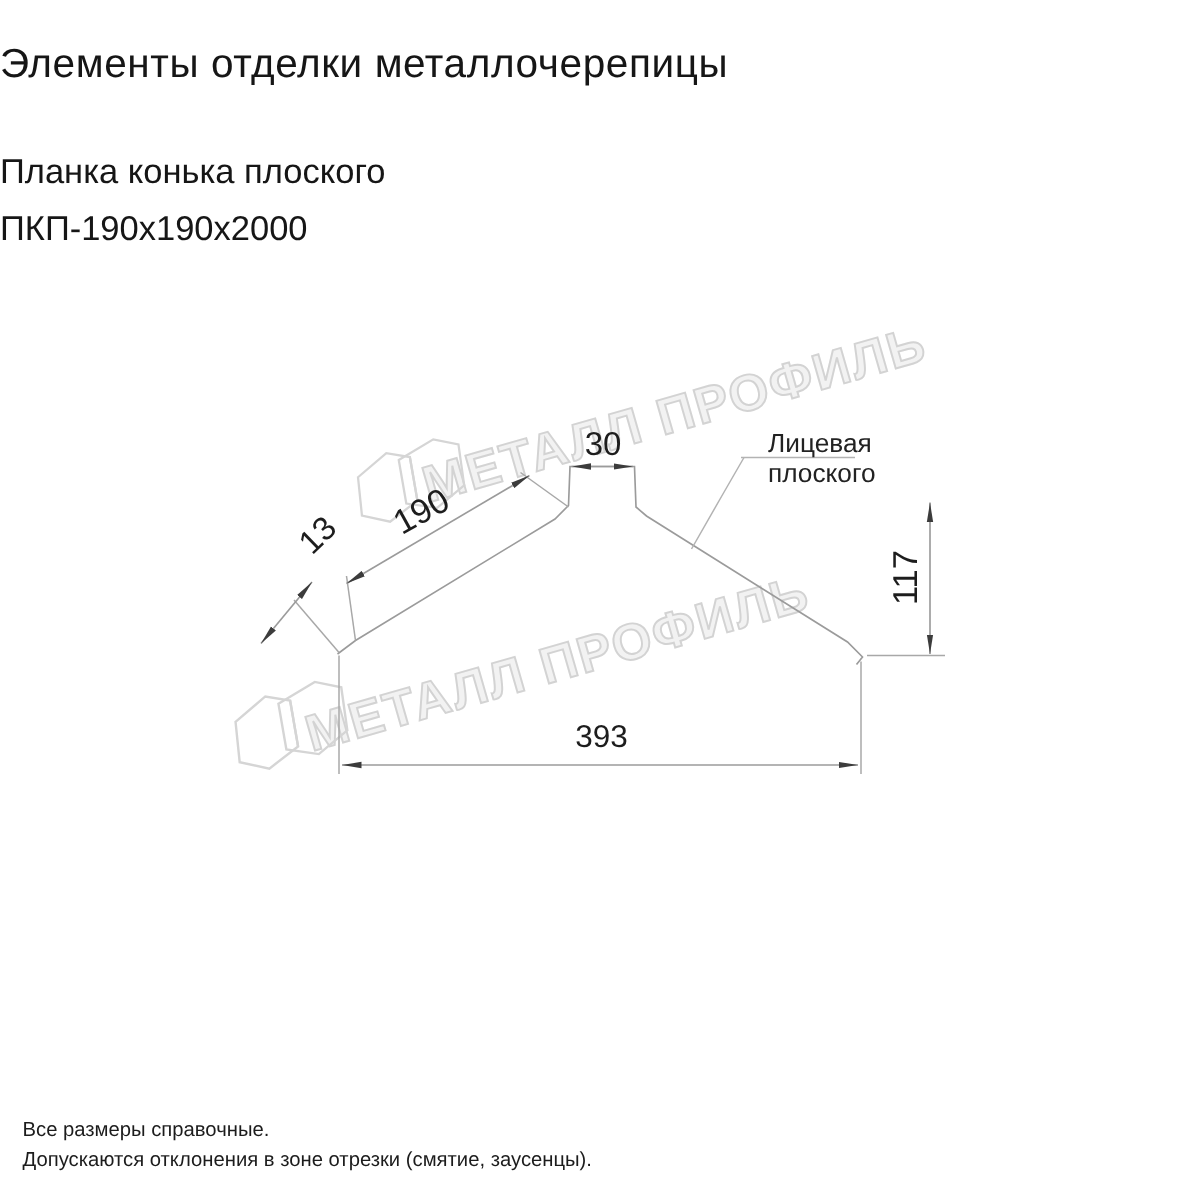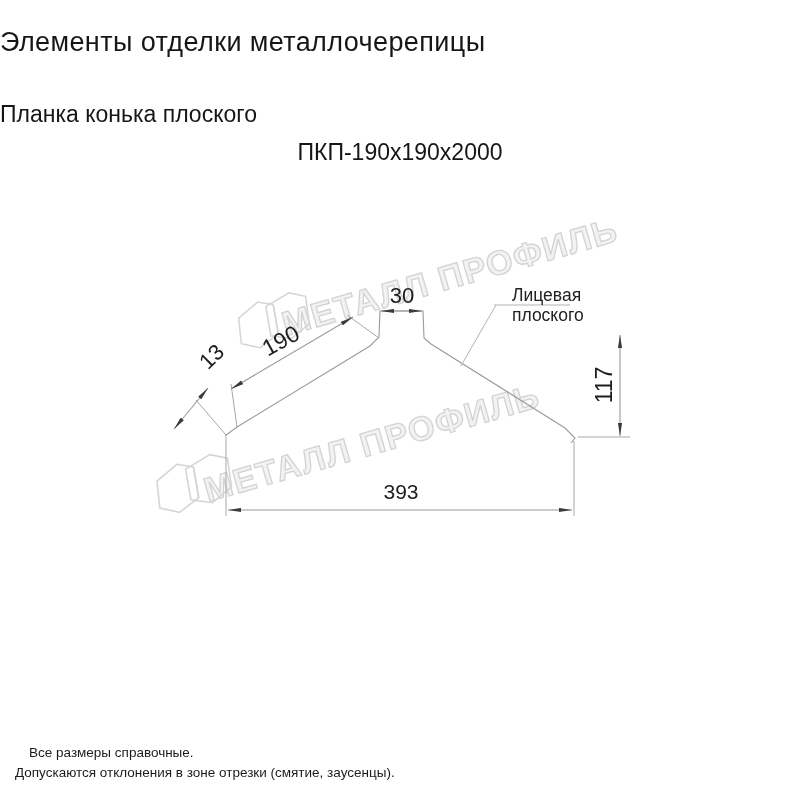--- a/index.html
+++ b/index.html
@@ -9,21 +9,21 @@
   }
   .page-title{
     position:absolute;top:27px;left:0;width:100%;
     font-size:27px;color:#161616;letter-spacing:.4px;
   }
   .product-subtitle{
     position:absolute;top:101px;left:0;width:100%;
     font-size:23px;color:#161616;
   }
   .product-code{
-    position:absolute;top:139px;left:0;width:100%;text-align:center;
+    position:absolute;top:139px;left:0;width:100%;text-align:left;
     font-size:23px;color:#161616;
   }
   .diagram-svg{position:absolute;left:0;top:0;pointer-events:none;}
   .watermark{
     position:absolute;white-space:nowrap;font-weight:700;font-size:34px;
     letter-spacing:1.5px;color:#f2f2f2;
     -webkit-text-stroke:1.3px #d3d3d3;
     transform:translate(-50%,-50%) rotate(-16deg);
     user-select:none;pointer-events:none;
   }
@@ -35,21 +35,21 @@
   }
   .dim-40 {left:402px;top:296px;}
   .dim-190{left:281px;top:341px;font-size:23px;transform:translate(-50%,-50%) rotate(-29deg);}
   .dim-13 {left:212px;top:357px;transform:translate(-50%,-50%) rotate(-44deg);}
   .dim-117{left:604px;top:385px;font-size:23px;transform:translate(-50%,-50%) rotate(-90deg);}
   .dim-393{left:401px;top:492px;font-size:21px;}
   .face-side-label{
     position:absolute;left:512px;top:286px;font-size:17.5px;line-height:19.5px;color:#222;
   }
   .footer-note{position:absolute;left:15px;font-size:13.5px;color:#1c1c1c;}
-  .note-1{top:745px;margin-left:14px;}
+  .note-1{top:745px;}
   .note-2{top:765px;}
 </style>
 </head>
 <body>
 
 <div class="page">
 
   <div class="page-title">Элементы отделки металлочерепицы</div>
   <div class="product-subtitle">Планка конька плоского</div>
   <div class="product-code">ПКП-190х190х2000</div>

